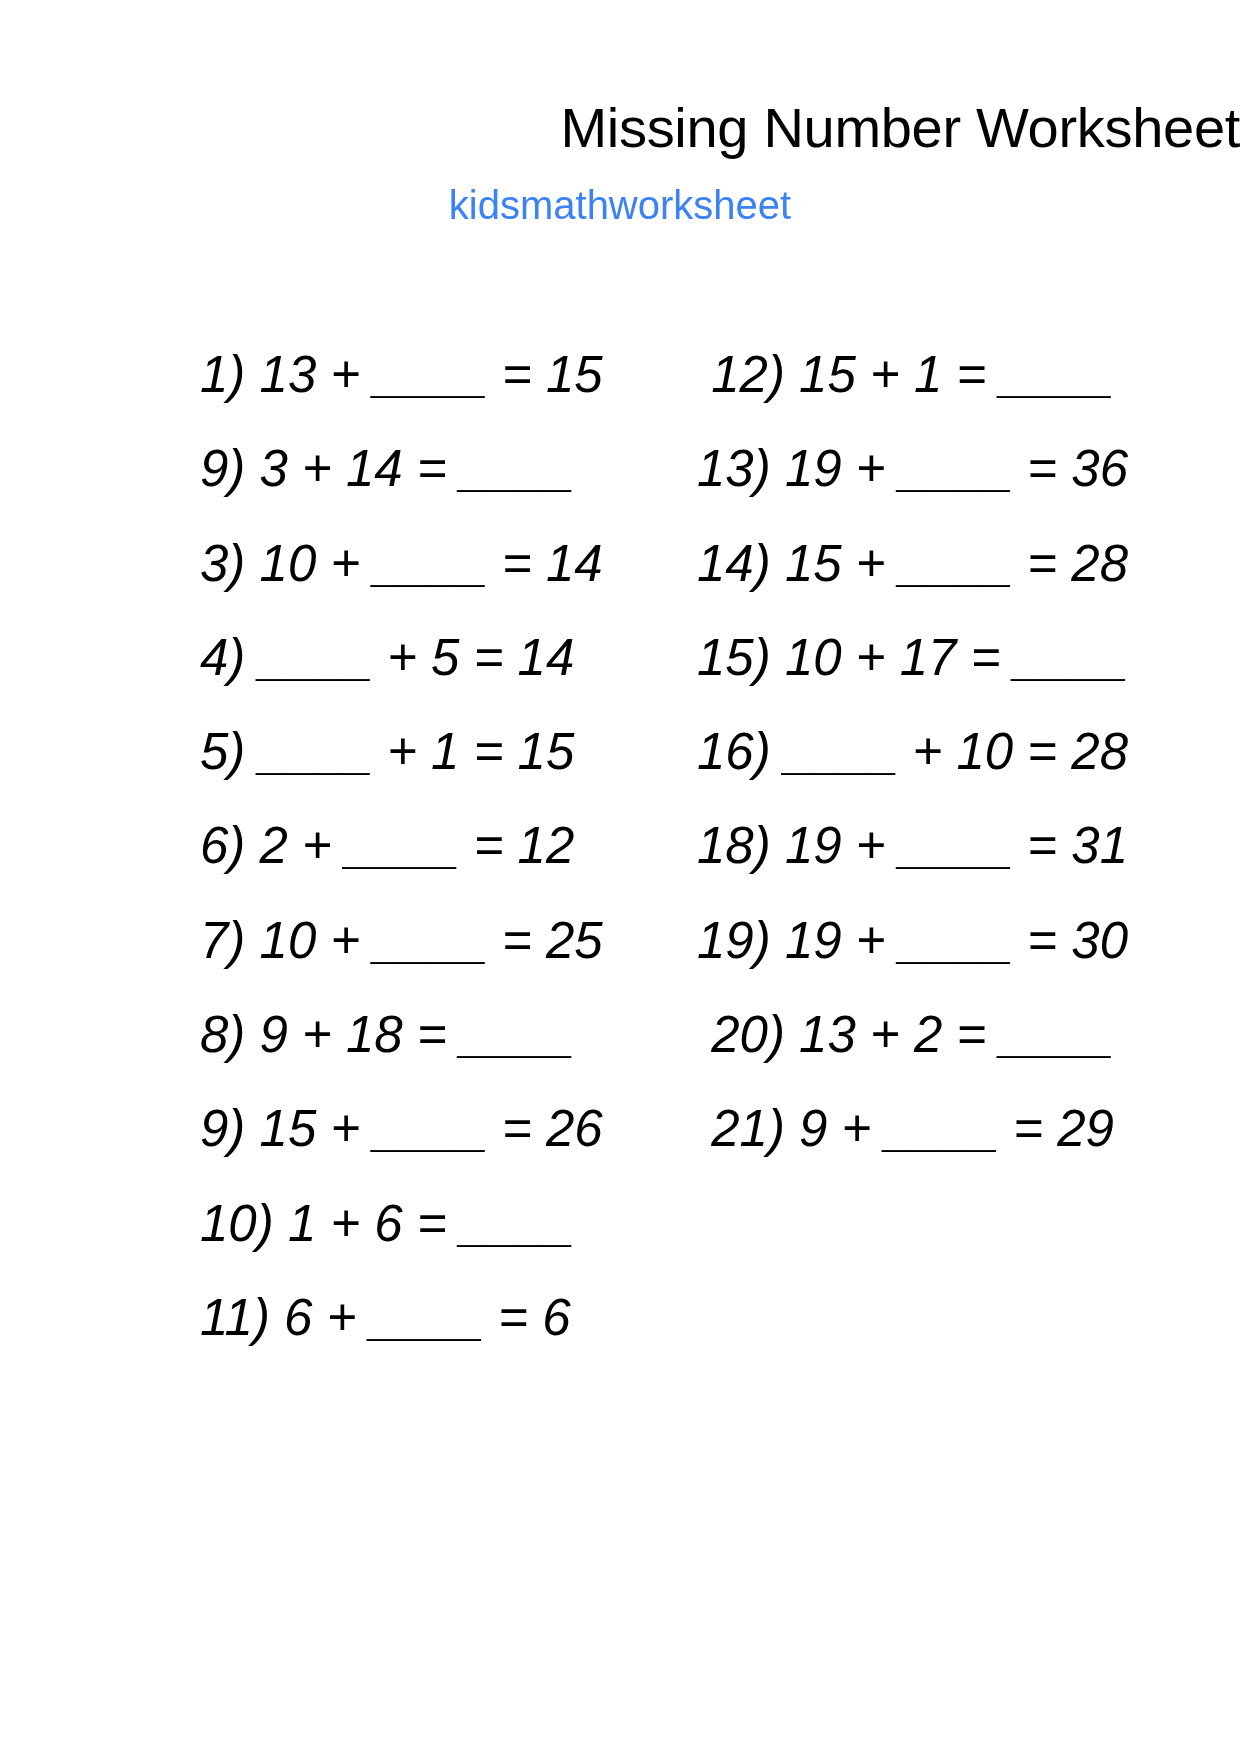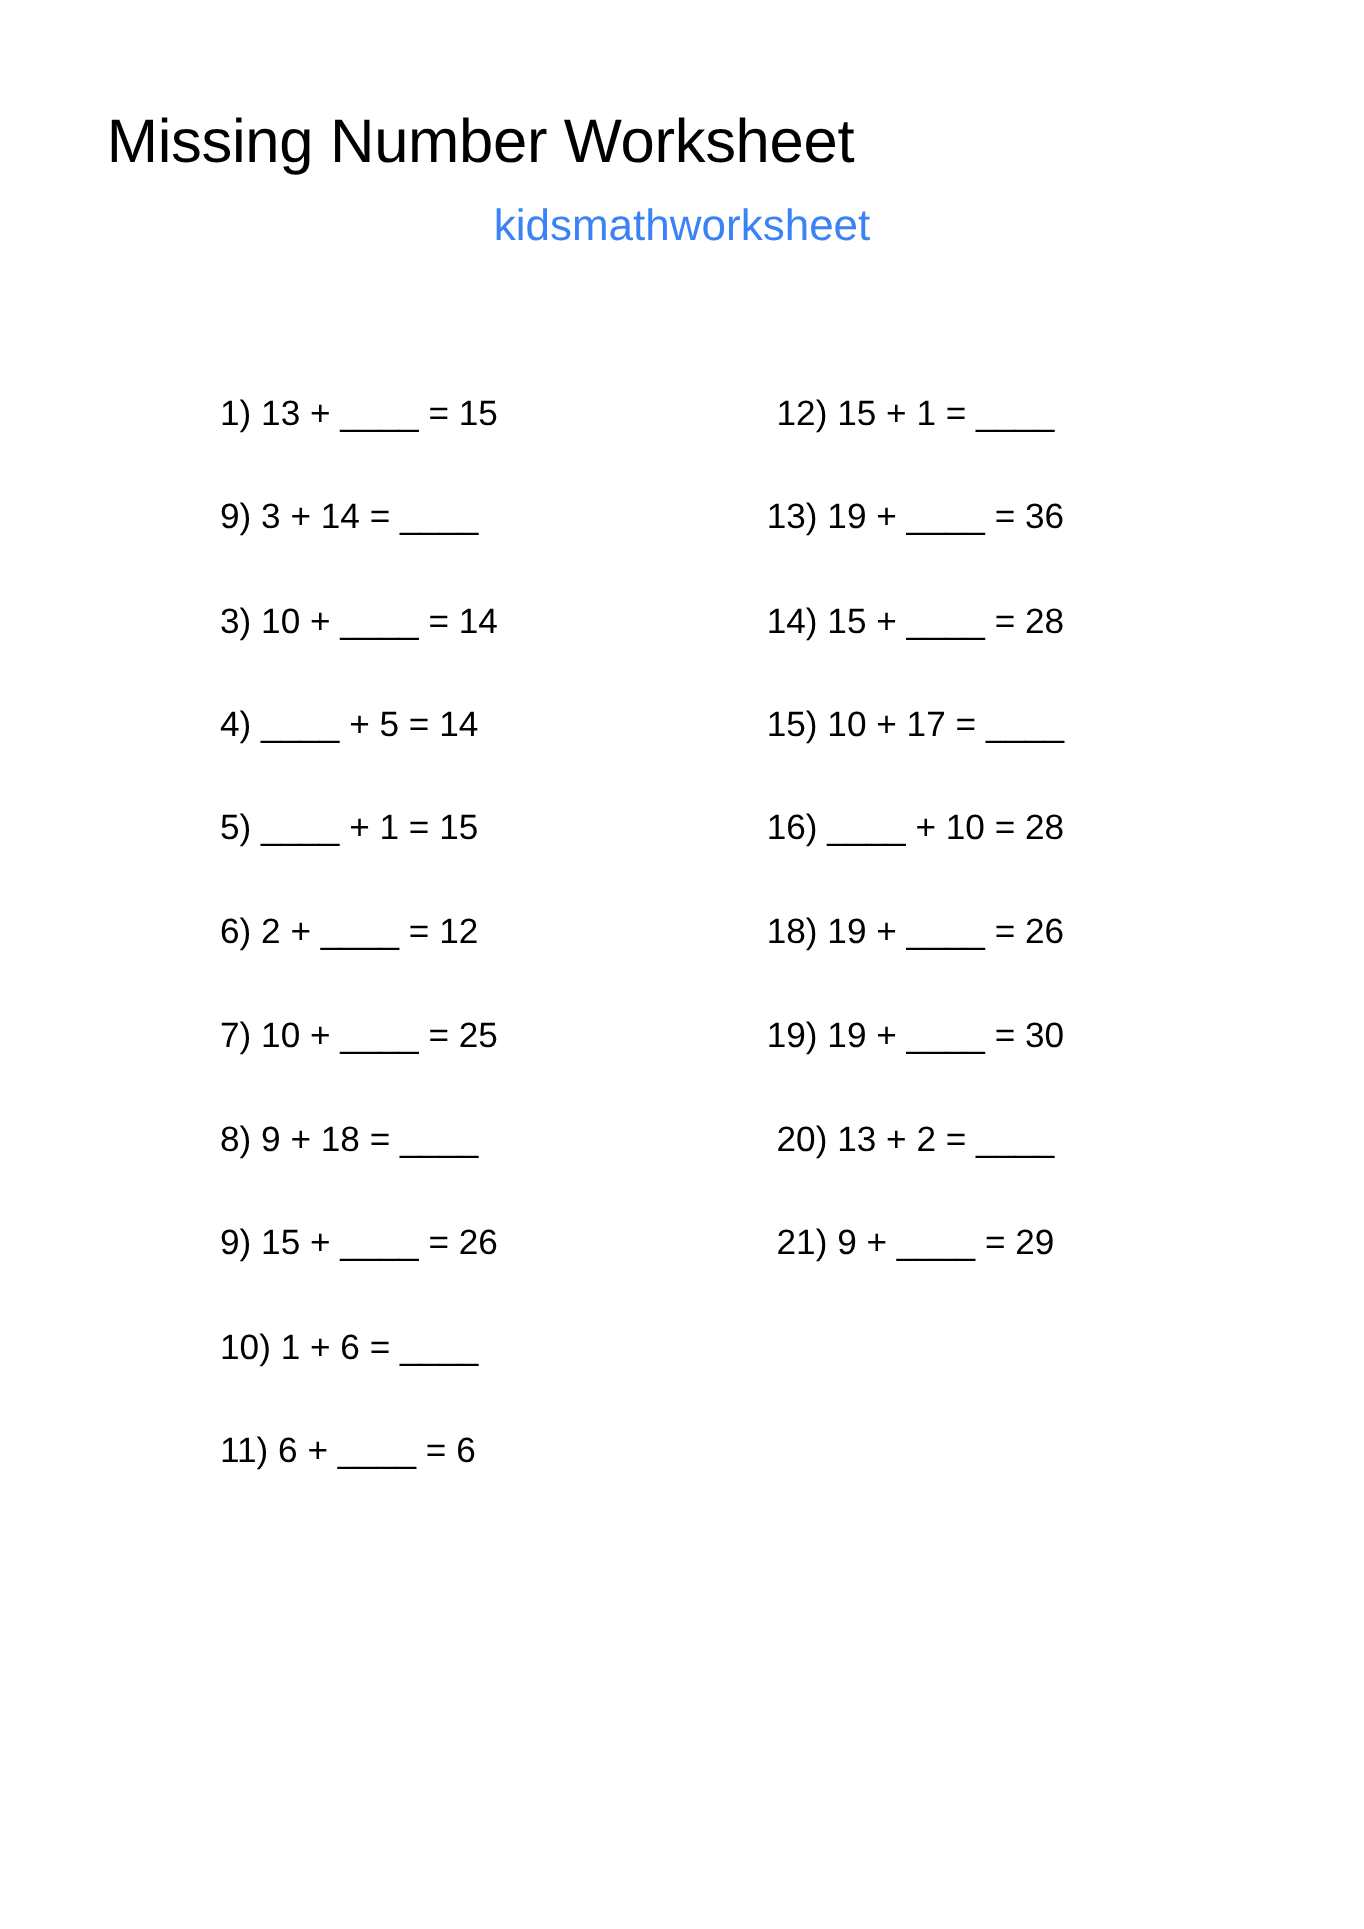--- a/index.html
+++ b/index.html
@@ -13,21 +13,21 @@
       position: relative;
       overflow: hidden;
       font-family: "Liberation Sans", sans-serif;
       color: #000000;
     }
     .title {
       position: absolute;
       left: 0;
       width: 1240px;
       top: 96px;
-      text-align: left;
+      text-align: right;
       font-size: 56px;
       line-height: 64px;
       padding-left: 97px;
       box-sizing: border-box;
       letter-spacing: -0.3px;
     }
     .subtitle {
       position: absolute;
       left: 0;
       width: 1240px;
@@ -40,23 +40,24 @@
       padding-left: 0px;
     }
     .col {
       position: absolute;
       top: 350px;
     }
     .col.left { left: 200px; }
     .col.right { left: 697px; text-align: center; }
     .q {
       height: 94.3px;
-      font-size: 32px;
+      font-size: 51px;
       line-height: 50px;
       white-space: pre;
+      font-style: italic;
     }
   </style>
 </head>
 <body>
 
 <div class="title">Missing Number Worksheet</div>
 <div class="subtitle">kidsmathworksheet</div>
 
 <div class="col left">
   <div class="q">1) 13 + ____ = 15</div>
@@ -71,17 +72,17 @@
   <div class="q">10) 1 + 6 = ____</div>
   <div class="q">11) 6 + ____ = 6</div>
 </div>
 
 <div class="col right">
   <div class="q">12) 15 + 1 = ____</div>
   <div class="q">13) 19 + ____ = 36</div>
   <div class="q">14) 15 + ____ = 28</div>
   <div class="q">15) 10 + 17 = ____</div>
   <div class="q">16) ____ + 10 = 28</div>
-  <div class="q">18) 19 + ____ = 26</div>
+  <div class="q">18) 19 + ____ = 31</div>
   <div class="q">19) 19 + ____ = 30</div>
   <div class="q">20) 13 + 2 = ____</div>
   <div class="q">21) 9 + ____ = 29</div>
 </div>
 
 </body></html>

